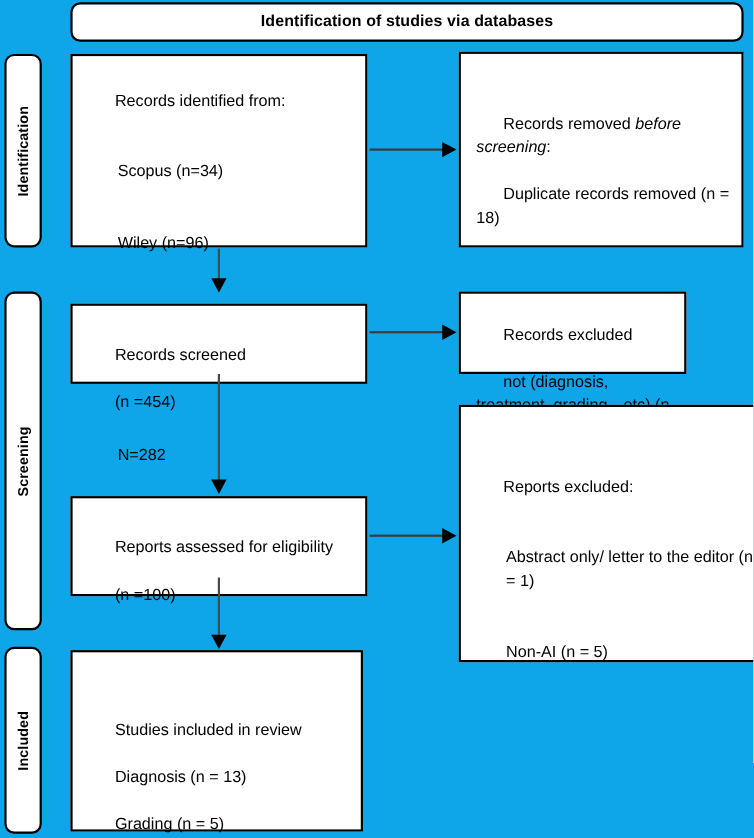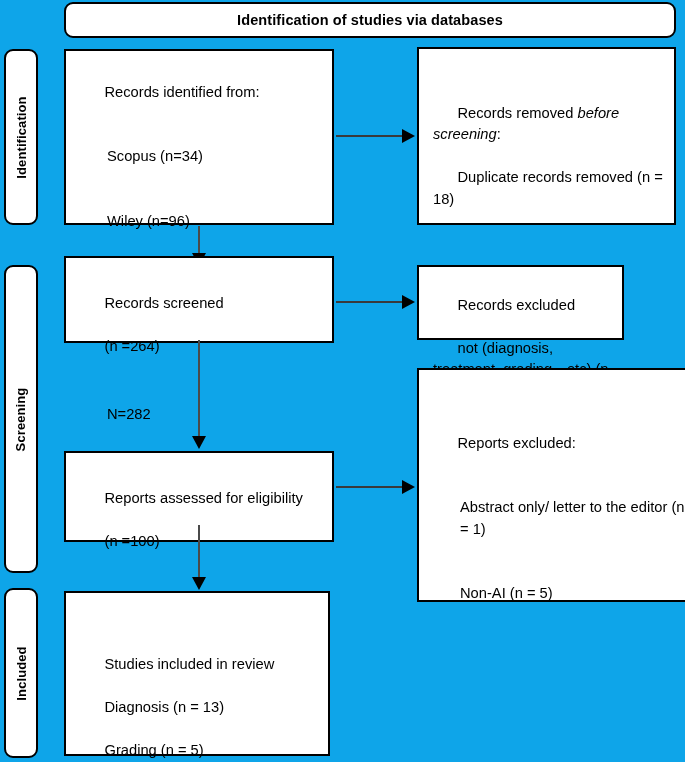--- a/index.html
+++ b/index.html
@@ -140,24 +140,24 @@
       <span>Duplicate records removed (n = 18)</span>
     </div>
   </div>
 
   <div class="arrow-line-h" style="left:336px; top:135px; width:67px;"></div>
   <div class="arrow-head-r" style="left:402px; top:129px;"></div>
 
   <div class="arrow-line-v" style="left:198px; top:226px; height:30px;"></div>
   <div class="arrow-head-d" style="left:192px; top:253px;"></div>
 
-  <div class="box content-box" style="left:64px; top:256px; width:270px; height:87px;padding-left:28px;">
+  <div class="box content-box" style="left:64px; top:276px; width:270px; height:73px;padding-left:28px;">
     <div class="content-text" style="top:13px;">
       <span>Records screened</span><br>
-      <span>(n =264)</span>
+      <span>(n =454)</span>
     </div>
   </div>
 
   <div class="box content-box" style="left:417px; top:265px; width:207px; height:75px;padding-left:47px;">
     <div class="content-text" style="top:6px;">
       <span>Records excluded</span><br>
       <span>not (diagnosis, treatment, grading…etc) (n = 164)</span>
     </div>
   </div>
 

